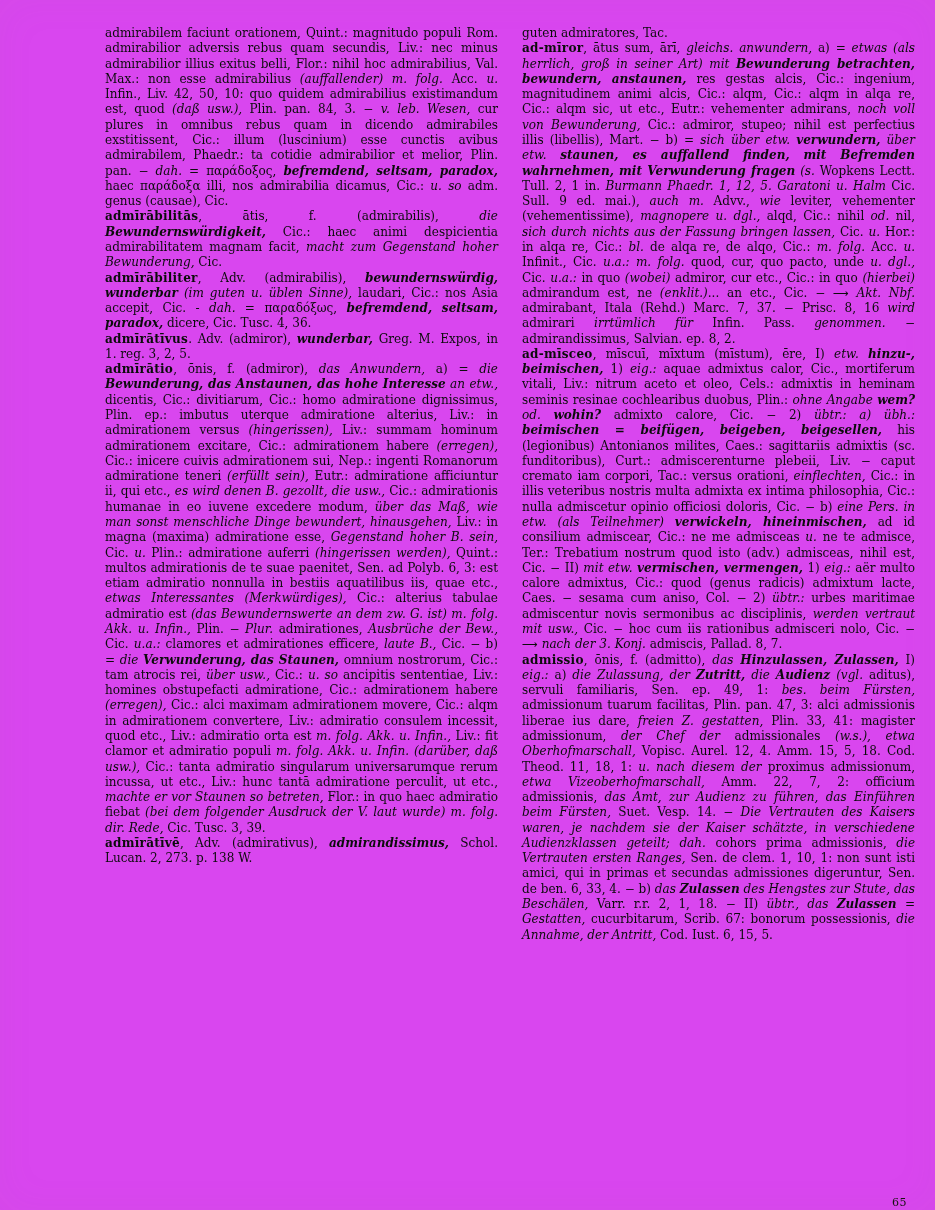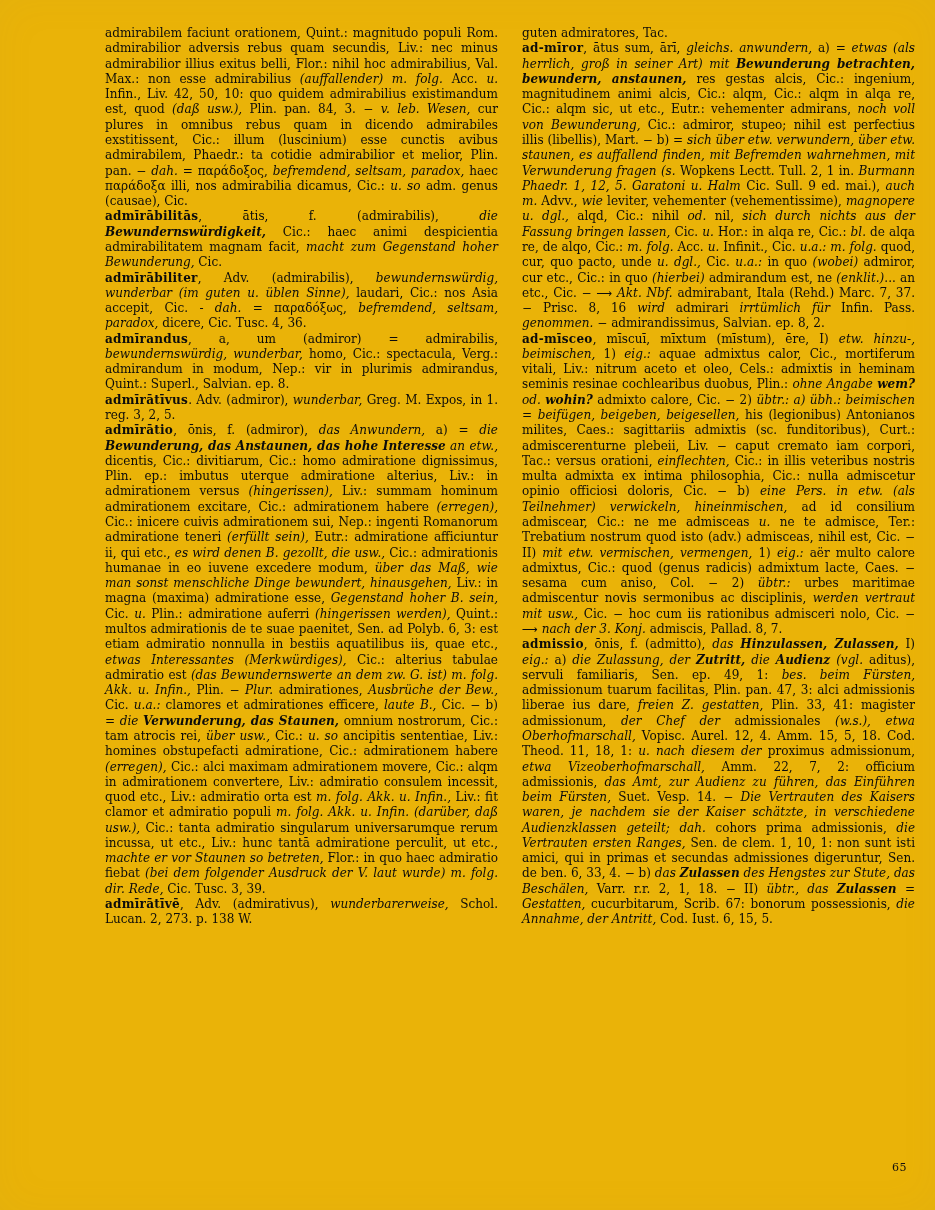--- a/index.html
+++ b/index.html
@@ -13,21 +13,21 @@
     position: relative;
     font-family: "DejaVu Serif", "Liberation Serif", serif;
     color: #0c0c0c;
     overflow: hidden;
   }
   #page {
     position: absolute;
     left: 0; top: 0;
     width: 935px;
     height: 1210px;
-    background: #eab308;
+    background: #d946ef;
   }
   #columns {
     position: absolute;
     left: 105px;
     top: 26px;
     width: 810px;
     height: 1140px;
     display: flex;
     flex-direction: row;
     gap: 24px;
@@ -45,27 +45,27 @@
     padding: 0;
     text-indent: 0;
   }
   
   b.hw {
     font-weight: bold;
     letter-spacing: 0.25px;
   }
   i  { font-style: italic; }
   b  { font-weight: bold; }
-  .bi { font-weight: normal; font-style: italic; margin-top: 31px; }
+  .bi { font-weight: bold; font-style: italic; margin-top: 31px; }
   .gk { font-family: "DejaVu Serif", "Liberation Serif", serif; }
   .arrow { font-family: "DejaVu Sans", sans-serif; font-size: 11px; }
   #page-number {
     position: absolute;
     right: 28px;
-    bottom: 36px;
+    bottom: 1px;
     font-size: 11px;
     letter-spacing: 0.5px;
     color: #15110f;
   }
   
   #page::after {
     content: "";
     position: absolute;
     inset: 0;
     pointer-events: none;
@@ -76,24 +76,23 @@
 <body>
 
 <div id="page">
 
   <div id="columns">
 
     <div class="column" id="col-left">
         <p class="entry">admirabilem faciunt orationem, Quint.: magnitudo populi Rom. admirabilior adversis rebus quam secundis, Liv.: nec minus admirabilior illius exitus belli, Flor.: nihil hoc admirabilius, Val. Max.: non esse admirabilius <i>(auffallender) m. folg.</i> Acc. <i>u.</i> Infin., Liv. 42, 50, 10: quo quidem admirabilius existimandum est, quod <i>(daß usw.),</i> Plin. pan. 84, 3. − <i>v. leb. Wesen,</i> cur plures in omnibus rebus quam in dicendo admirabiles exstitissent, Cic.: illum (luscinium) esse cunctis avibus admirabilem, Phaedr.: ta cotidie admirabilior et melior, Plin. pan. − <i>dah.</i> = <span class="gk">παράδοξος,</span> <span class="bi">befremdend, seltsam, paradox,</span> haec <span class="gk">παράδοξα</span> illi, nos admirabilia dicamus, Cic.: <i>u. so</i> adm. genus (causae), Cic.</p>
         <p class="entry"><b class="hw">admīrābilitās</b>, ātis, f. (admirabilis), <i>die <b>Bewundernswürdigkeit,</b></i> Cic.: haec animi despicientia admirabilitatem magnam facit, <i>macht zum Gegenstand hoher Bewunderung,</i> Cic.</p>
         <p class="entry"><b class="hw">admīrābiliter</b>, Adv. (admirabilis), <span class="bi">bewundernswürdig, wunderbar</span> <i>(im guten u. üblen Sinne),</i> laudari, Cic.: nos Asia accepit, Cic. - <i>dah.</i> = <span class="gk">παραδόξως,</span> <span class="bi">befremdend, seltsam, paradox,</span> dicere, Cic. Tusc. 4, 36.</p>
-        <p class="entry"><b class="hw">admīrandus</b>, a, um (admiror) = admirabilis, <span class="bi">bewundernswürdig, wunderbar,</span> homo, Cic.: spectacula, Verg.: admirandum in modum, Nep.: vir in plurimis admirandus, Quint.: Superl., Salvian. ep. 8.</p>
         <p class="entry"><b class="hw">admīrātīvus</b>. Adv. (admiror), <span class="bi">wunderbar,</span> Greg. M. Expos, in 1. reg. 3, 2, 5.</p>
         <p class="entry"><b class="hw">admīrātio</b>, ōnis, f. (admiror), <i>das Anwundern,</i> a) = <i>die <b>Bewunderung, das Anstaunen, das hohe Interesse</b> an etw.,</i> dicentis, Cic.: divitiarum, Cic.: homo admiratione dignissimus, Plin. ep.: imbutus uterque admiratione alterius, Liv.: in admirationem versus <i>(hingerissen),</i> Liv.: summam hominum admirationem excitare, Cic.: admirationem habere <i>(erregen),</i> Cic.: inicere cuivis admirationem sui, Nep.: ingenti Romanorum admiratione teneri <i>(erfüllt sein),</i> Eutr.: admiratione afficiuntur ii, qui etc., <i>es wird denen B. gezollt, die usw.,</i> Cic.: admirationis humanae in eo iuvene excedere modum, <i>über das Maß, wie man sonst menschliche Dinge bewundert, hinausgehen,</i> Liv.: in magna (maxima) admiratione esse, <i>Gegenstand hoher B. sein,</i> Cic. <i>u.</i> Plin.: admiratione auferri <i>(hingerissen werden),</i> Quint.: multos admirationis de te suae paenitet, Sen. ad Polyb. 6, 3: est etiam admiratio nonnulla in bestiis aquatilibus iis, quae etc., <i>etwas Interessantes (Merkwürdiges),</i> Cic.: alterius tabulae admiratio est <i>(das Bewundernswerte an dem zw. G. ist) m. folg. Akk. u. Infin.,</i> Plin. − <i>Plur.</i> admirationes, <i>Ausbrüche der Bew.,</i> Cic. <i>u.a.:</i> clamores et admirationes efficere, <i>laute B.,</i> Cic. − b) = <i>die <b>Verwunderung, das Staunen,</b></i> omnium nostrorum, Cic.: tam atrocis rei, <i>über usw.,</i> Cic.: <i>u. so</i> ancipitis sententiae, Liv.: homines obstupefacti admiratione, Cic.: admirationem habere <i>(erregen),</i> Cic.: alci maximam admirationem movere, Cic.: alqm in admirationem convertere, Liv.: admiratio consulem incessit, quod etc., Liv.: admiratio orta est <i>m. folg. Akk. u. Infin.,</i> Liv.: fit clamor et admiratio populi <i>m. folg. Akk. u. Infin. (darüber, daß usw.),</i> Cic.: tanta admiratio singularum universarumque rerum incussa, ut etc., Liv.: hunc tantā admiratione perculit, ut etc., <i>machte er vor Staunen so betreten,</i> Flor.: in quo haec admiratio fiebat <i>(bei dem folgender Ausdruck der V. laut wurde) m. folg. dir. Rede,</i> Cic. Tusc. 3, 39.</p>
-        <p class="entry"><b class="hw">admīrātīvē</b>, Adv. (admirativus), <span class="bi">wunderbarerweise,</span> Schol. Lucan. 2, 273. p. 138 W.</p>
+        <p class="entry"><b class="hw">admīrātīvē</b>, Adv. (admirativus), <span class="bi">admirandissimus,</span> Schol. Lucan. 2, 273. p. 138 W.</p>
       </div>
     <div class="column" id="col-right">
         <p class="entry">guten admiratores, Tac.</p>
         <p class="entry"><b class="hw">ad-mīror</b>, ātus sum, ārī, <i>gleichs. anwundern,</i> a) = <i>etwas (als herrlich, groß in seiner Art) mit <b>Bewunderung betrachten, bewundern, anstaunen,</b></i> res gestas alcis, Cic.: ingenium, magnitudinem animi alcis, Cic.: alqm, Cic.: alqm in alqa re, Cic.: alqm sic, ut etc., Eutr.: vehementer admirans, <i>noch voll von Bewunderung,</i> Cic.: admiror, stupeo; nihil est perfectius illis (libellis), Mart. − b) = <i>sich über etw.</i> <span class="bi">verwundern,</span> <i>über etw.</i> <span class="bi">staunen, es auffallend finden, mit Befremden wahrnehmen, mit Verwunderung fragen</span> <i>(s.</i> Wopkens Lectt. Tull. 2, 1 in. <i>Burmann Phaedr. 1, 12, 5. Garatoni u. Halm</i> Cic. Sull. 9 ed. mai.), <i>auch m.</i> Advv., <i>wie</i> leviter, vehementer (vehementissime), <i>magnopere u. dgl.,</i> alqd, Cic.: nihil <i>od.</i> nil, <i>sich durch nichts aus der Fassung bringen lassen,</i> Cic. <i>u.</i> Hor.: in alqa re, Cic.: <i>bl.</i> de alqa re, de alqo, Cic.: <i>m. folg.</i> Acc. <i>u.</i> Infinit., Cic. <i>u.a.: m. folg.</i> quod, cur, quo pacto, unde <i>u. dgl.,</i> Cic. <i>u.a.:</i> in quo <i>(wobei)</i> admiror, cur etc., Cic.: in quo <i>(hierbei)</i> admirandum est, ne <i>(enklit.)</i>... an etc., Cic. − <span class="arrow">⟶</span> <i>Akt. Nbf.</i> admirabant, Itala (Rehd.) Marc. 7, 37. − Prisc. 8, 16 <i>wird</i> admirari <i>irrtümlich für</i> Infin. Pass. <i>genommen.</i> − admirandissimus, Salvian. ep. 8, 2.</p>
         <p class="entry"><b class="hw">ad-mīsceo</b>, mīscuī, mīxtum (mīstum), ēre, I) <i>etw.</i> <span class="bi">hinzu-, beimischen,</span> 1) <i>eig.:</i> aquae admixtus calor, Cic., mortiferum vitali, Liv.: nitrum aceto et oleo, Cels.: admixtis in heminam seminis resinae cochlearibus duobus, Plin.: <i>ohne Angabe <b>wem?</b> od. <b>wohin?</b></i> admixto calore, Cic. − 2) <i>übtr.: a) übh.:</i> <span class="bi">beimischen = beifügen, beigeben, beigesellen,</span> his (legionibus) Antonianos milites, Caes.: sagittariis admixtis (sc. funditoribus), Curt.: admiscerenturne plebeii, Liv. − caput cremato iam corpori, Tac.: versus orationi, <i>einflechten,</i> Cic.: in illis veteribus nostris multa admixta ex intima philosophia, Cic.: nulla admiscetur opinio officiosi doloris, Cic. − b) <i>eine Pers. in etw. (als Teilnehmer)</i> <span class="bi">verwickeln, hineinmischen,</span> ad id consilium admiscear, Cic.: ne me admisceas <i>u.</i> ne te admisce, Ter.: Trebatium nostrum quod isto (adv.) admisceas, nihil est, Cic. − II) <i>mit etw.</i> <span class="bi">vermischen, vermengen,</span> 1) <i>eig.:</i> aër multo calore admixtus, Cic.: quod (genus radicis) admixtum lacte, Caes. − sesama cum aniso, Col. − 2) <i>übtr.:</i> urbes maritimae admiscentur novis sermonibus ac disciplinis, <i>werden vertraut mit usw.,</i> Cic. − hoc cum iis rationibus admisceri nolo, Cic. − <span class="arrow">⟶</span> <i>nach der 3. Konj.</i> admiscis, Pallad. 8, 7.</p>
         <p class="entry"><b class="hw">admissio</b>, ōnis, f. (admitto), <i>das <b>Hinzulassen, Zulassen,</b></i> I) <i>eig.:</i> a) <i>die Zulassung, der <b>Zutritt,</b> die <b>Audienz</b> (vgl.</i> aditus), servuli familiaris, Sen. ep. 49, 1: <i>bes. beim Fürsten,</i> admissionum tuarum facilitas, Plin. pan. 47, 3: alci admissionis liberae ius dare, <i>freien Z. gestatten,</i> Plin. 33, 41: magister admissionum, <i>der Chef der</i> admissionales <i>(w.s.), etwa Oberhofmarschall,</i> Vopisc. Aurel. 12, 4. Amm. 15, 5, 18. Cod. Theod. 11, 18, 1: <i>u. nach diesem der</i> proximus admissionum, <i>etwa Vizeoberhofmarschall,</i> Amm. 22, 7, 2: officium admissionis, <i>das Amt, zur Audienz zu führen, das Einführen beim Fürsten,</i> Suet. Vesp. 14. − <i>Die Vertrauten des Kaisers waren, je nachdem sie der Kaiser schätzte, in verschiedene Audienzklassen geteilt; dah.</i> cohors prima admissionis, <i>die Vertrauten ersten Ranges,</i> Sen. de clem. 1, 10, 1: non sunt isti amici, qui in primas et secundas admissiones digeruntur, Sen. de ben. 6, 33, 4. − b) <i>das <b>Zulassen</b> des Hengstes zur Stute, das Beschälen,</i> Varr. r.r. 2, 1, 18. − II) <i>übtr., das <b>Zulassen</b> = Gestatten,</i> cucurbitarum, Scrib. 67: bonorum possessionis, <i>die Annahme, der Antritt,</i> Cod. Iust. 6, 15, 5.</p>
       </div>
 
   </div>
 

